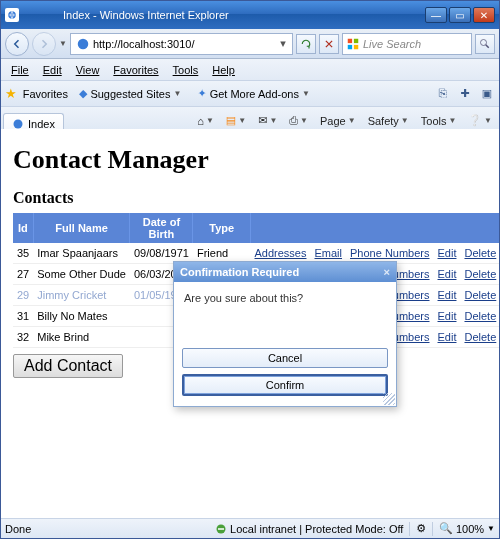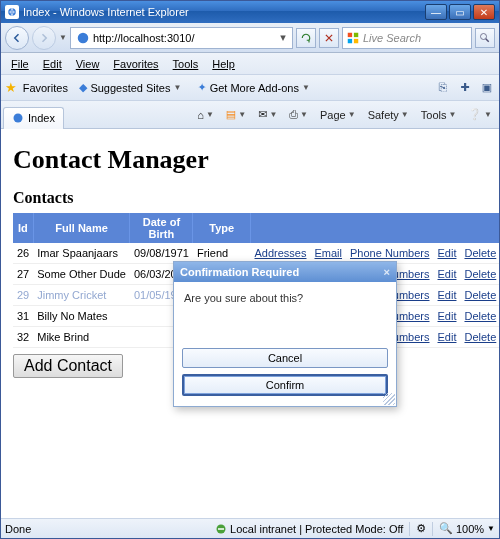--- a/index.html
+++ b/index.html
@@ -8,27 +8,28 @@
     font-size: 11px;
     background: #fff;
     width: 500px;
     height: 539px;
     overflow: hidden;
     border: 1px solid #3b5998;
     position: relative;
   }
   
   .titlebar {
-    height: 22px;
+    height: 28px;
     background: linear-gradient(to bottom, #4a8fe0 0%, #2f6dc0 45%, #1d5bab 46%, #2f6dc0 100%);
     display: flex;
     align-items: center;
     color: #fff;
     padding: 0 4px;
     font-size: 11px;
+    gap: 40px;
   }
   .titlebar .favicon { width:14px; height:14px; background:#fff; border-radius:2px; margin-right:4px; display:flex; align-items:center;justify-content:center;}
   .titlebar .favicon svg{width:10px;height:10px;}
   .titlebar .title { flex:1; }
   .win-btns { display:flex; gap:2px;}
   .win-btn { width:22px; height:16px; border:1px solid #1a3e70; border-radius:2px; display:flex;align-items:center;justify-content:center;font-size:10px;color:#fff;background:linear-gradient(to bottom,#6aa7e8,#3a6fb8);}
   .win-btn.close{ background:linear-gradient(to bottom,#e07a5a,#c23b1a);}
   
   .navbar {
     height: 30px;
@@ -273,21 +274,21 @@
       <tr>
         <th>Id</th>
         <th>Full Name</th>
         <th>Date of Birth</th>
         <th>Type</th>
         <th colspan="5"></th>
       </tr>
     </thead>
     <tbody id="contacts-body">
         <tr>
-          <td>26</td>
+          <td>35</td>
           <td>Imar Spaanjaars</td>
           <td>09/08/1971</td>
           <td>Friend</td>
           <td><a href="#">Addresses</a></td>
           <td><a href="#">Email</a></td>
           <td><a href="#">Phone Numbers</a></td>
           <td><a href="#">Edit</a></td>
           <td><a href="#">Delete</a></td>
         </tr>
         <tr>

